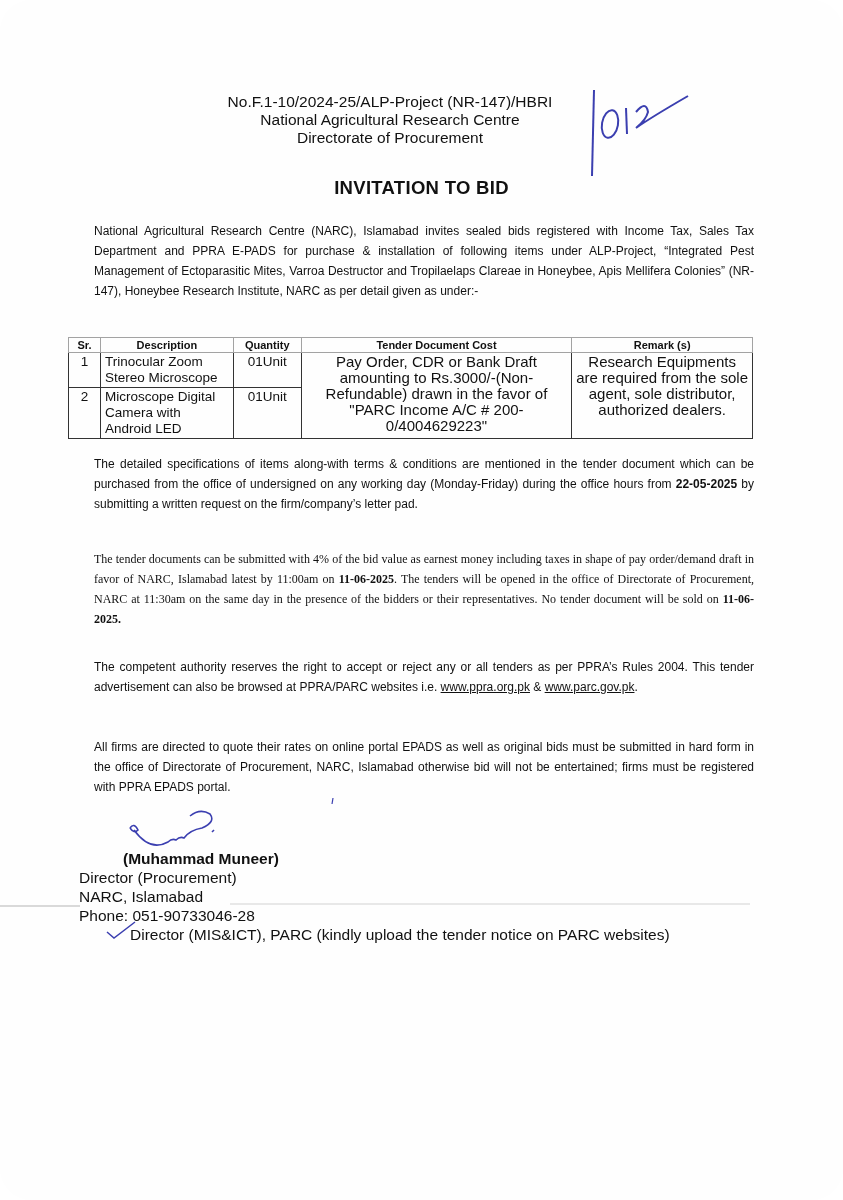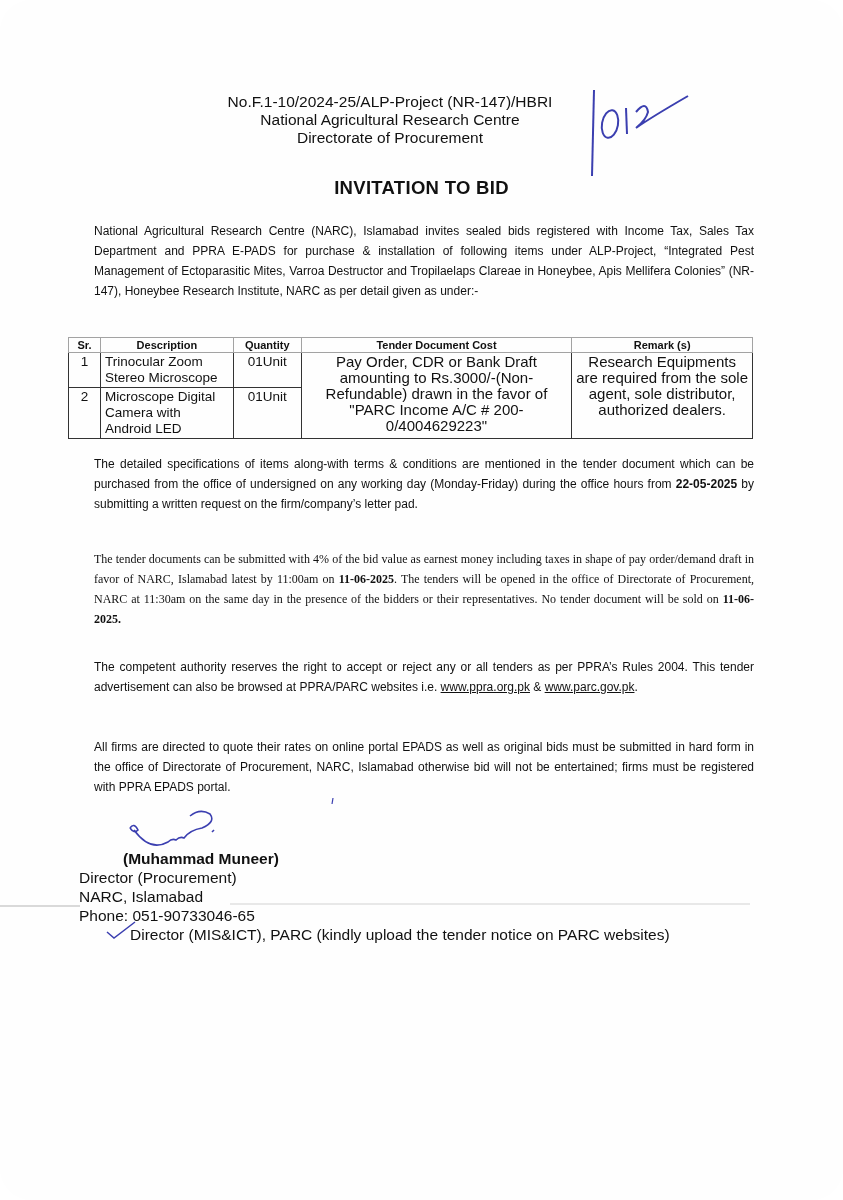--- a/index.html
+++ b/index.html
@@ -99,21 +99,21 @@
 
   <svg class="sig" viewBox="0 0 110 46">
     <path d="M10 20 Q14 14 18 22 Q14 26 10 20 M14 22 Q30 44 48 34 Q52 30 56 32 Q60 28 64 30 Q70 22 82 20 Q96 14 90 6 Q80 0 70 8" stroke="#3b3fb0" stroke-width="1.6" fill="none"></path>
     <path d="M92 24 L94 22" stroke="#3b3fb0" stroke-width="1.6"></path>
   </svg>
 
   <div class="signblock">
     <div class="name">(Muhammad Muneer)</div>
     <div>Director (Procurement)</div>
     <div>NARC, Islamabad</div>
-    <div>Phone: 051-90733046-65</div>
+    <div>Phone: 051-90733046-28</div>
   </div>
 
   <svg class="tick" viewBox="0 0 32 22">
     <path d="M2 12 L9 18 L30 2" stroke="#3b3fb0" stroke-width="1.5" fill="none"></path>
   </svg>
   <div class="cc">Director (MIS&amp;ICT), PARC (kindly upload the tender notice on PARC websites)</div>
 
   <div class="smudge" style="left:0;top:905px;width:80px;"></div>
   <div class="smudge" style="left:230px;top:903px;width:520px;opacity:0.6;"></div>
 </div>

